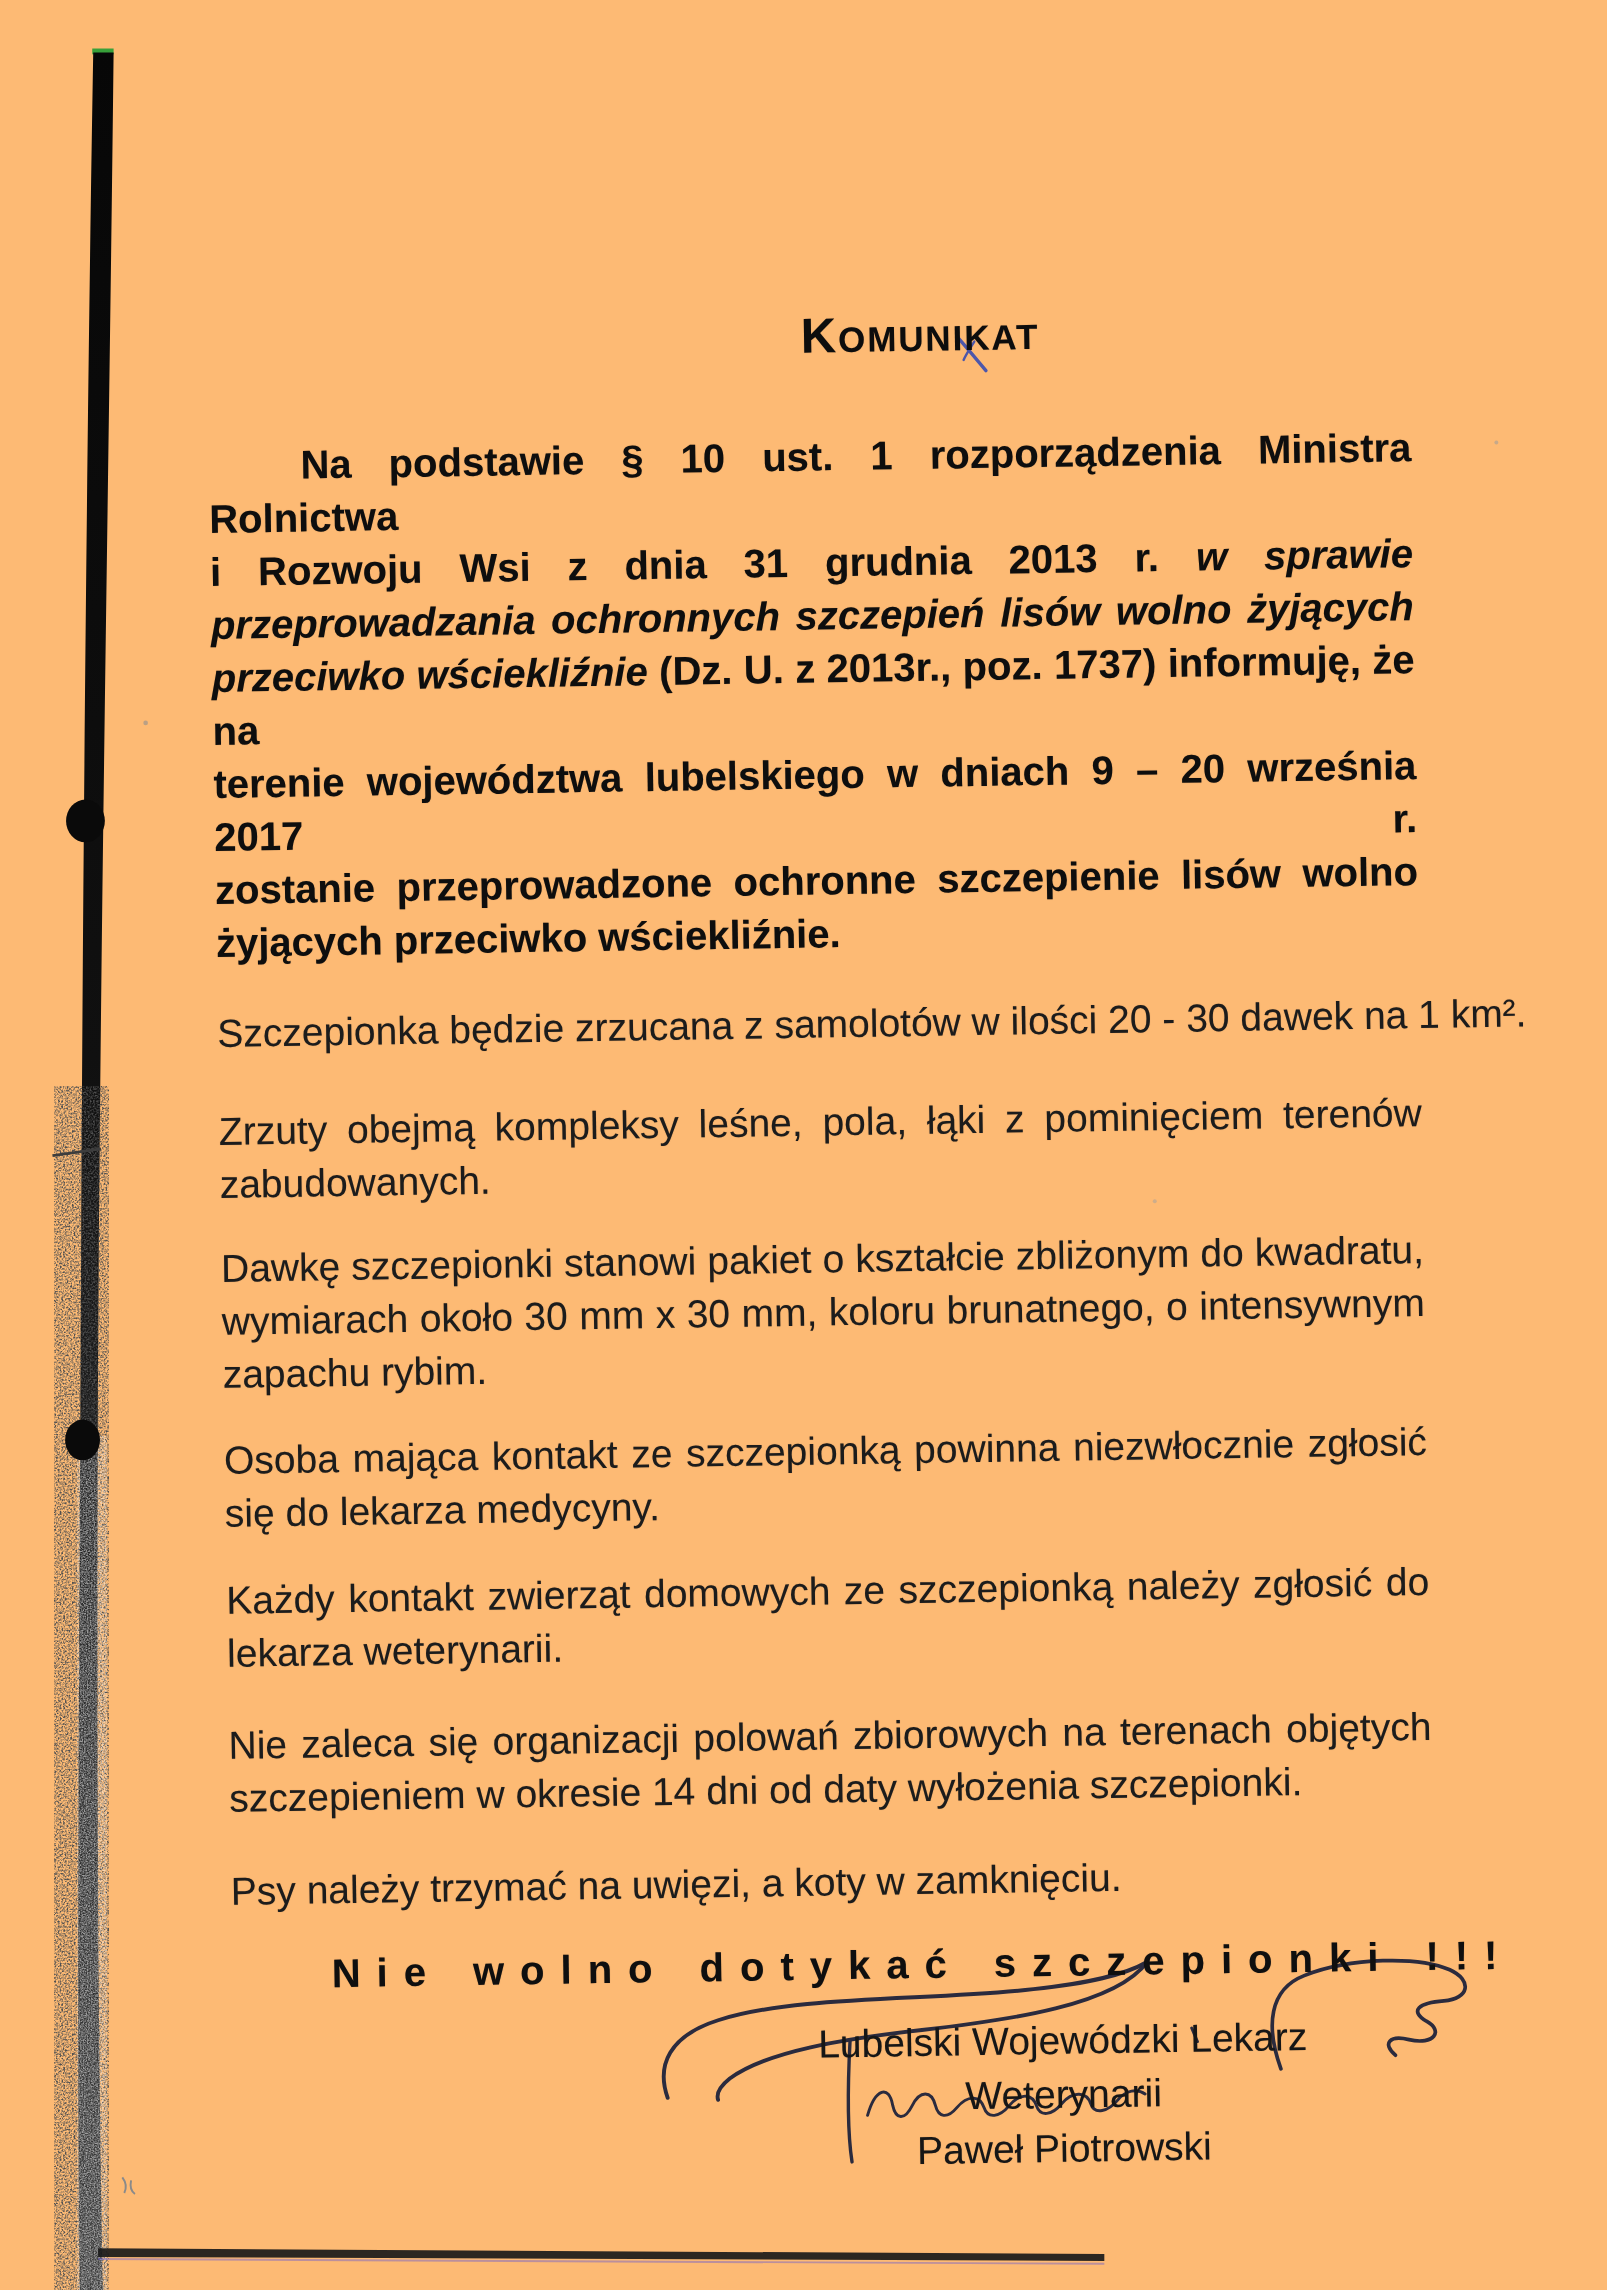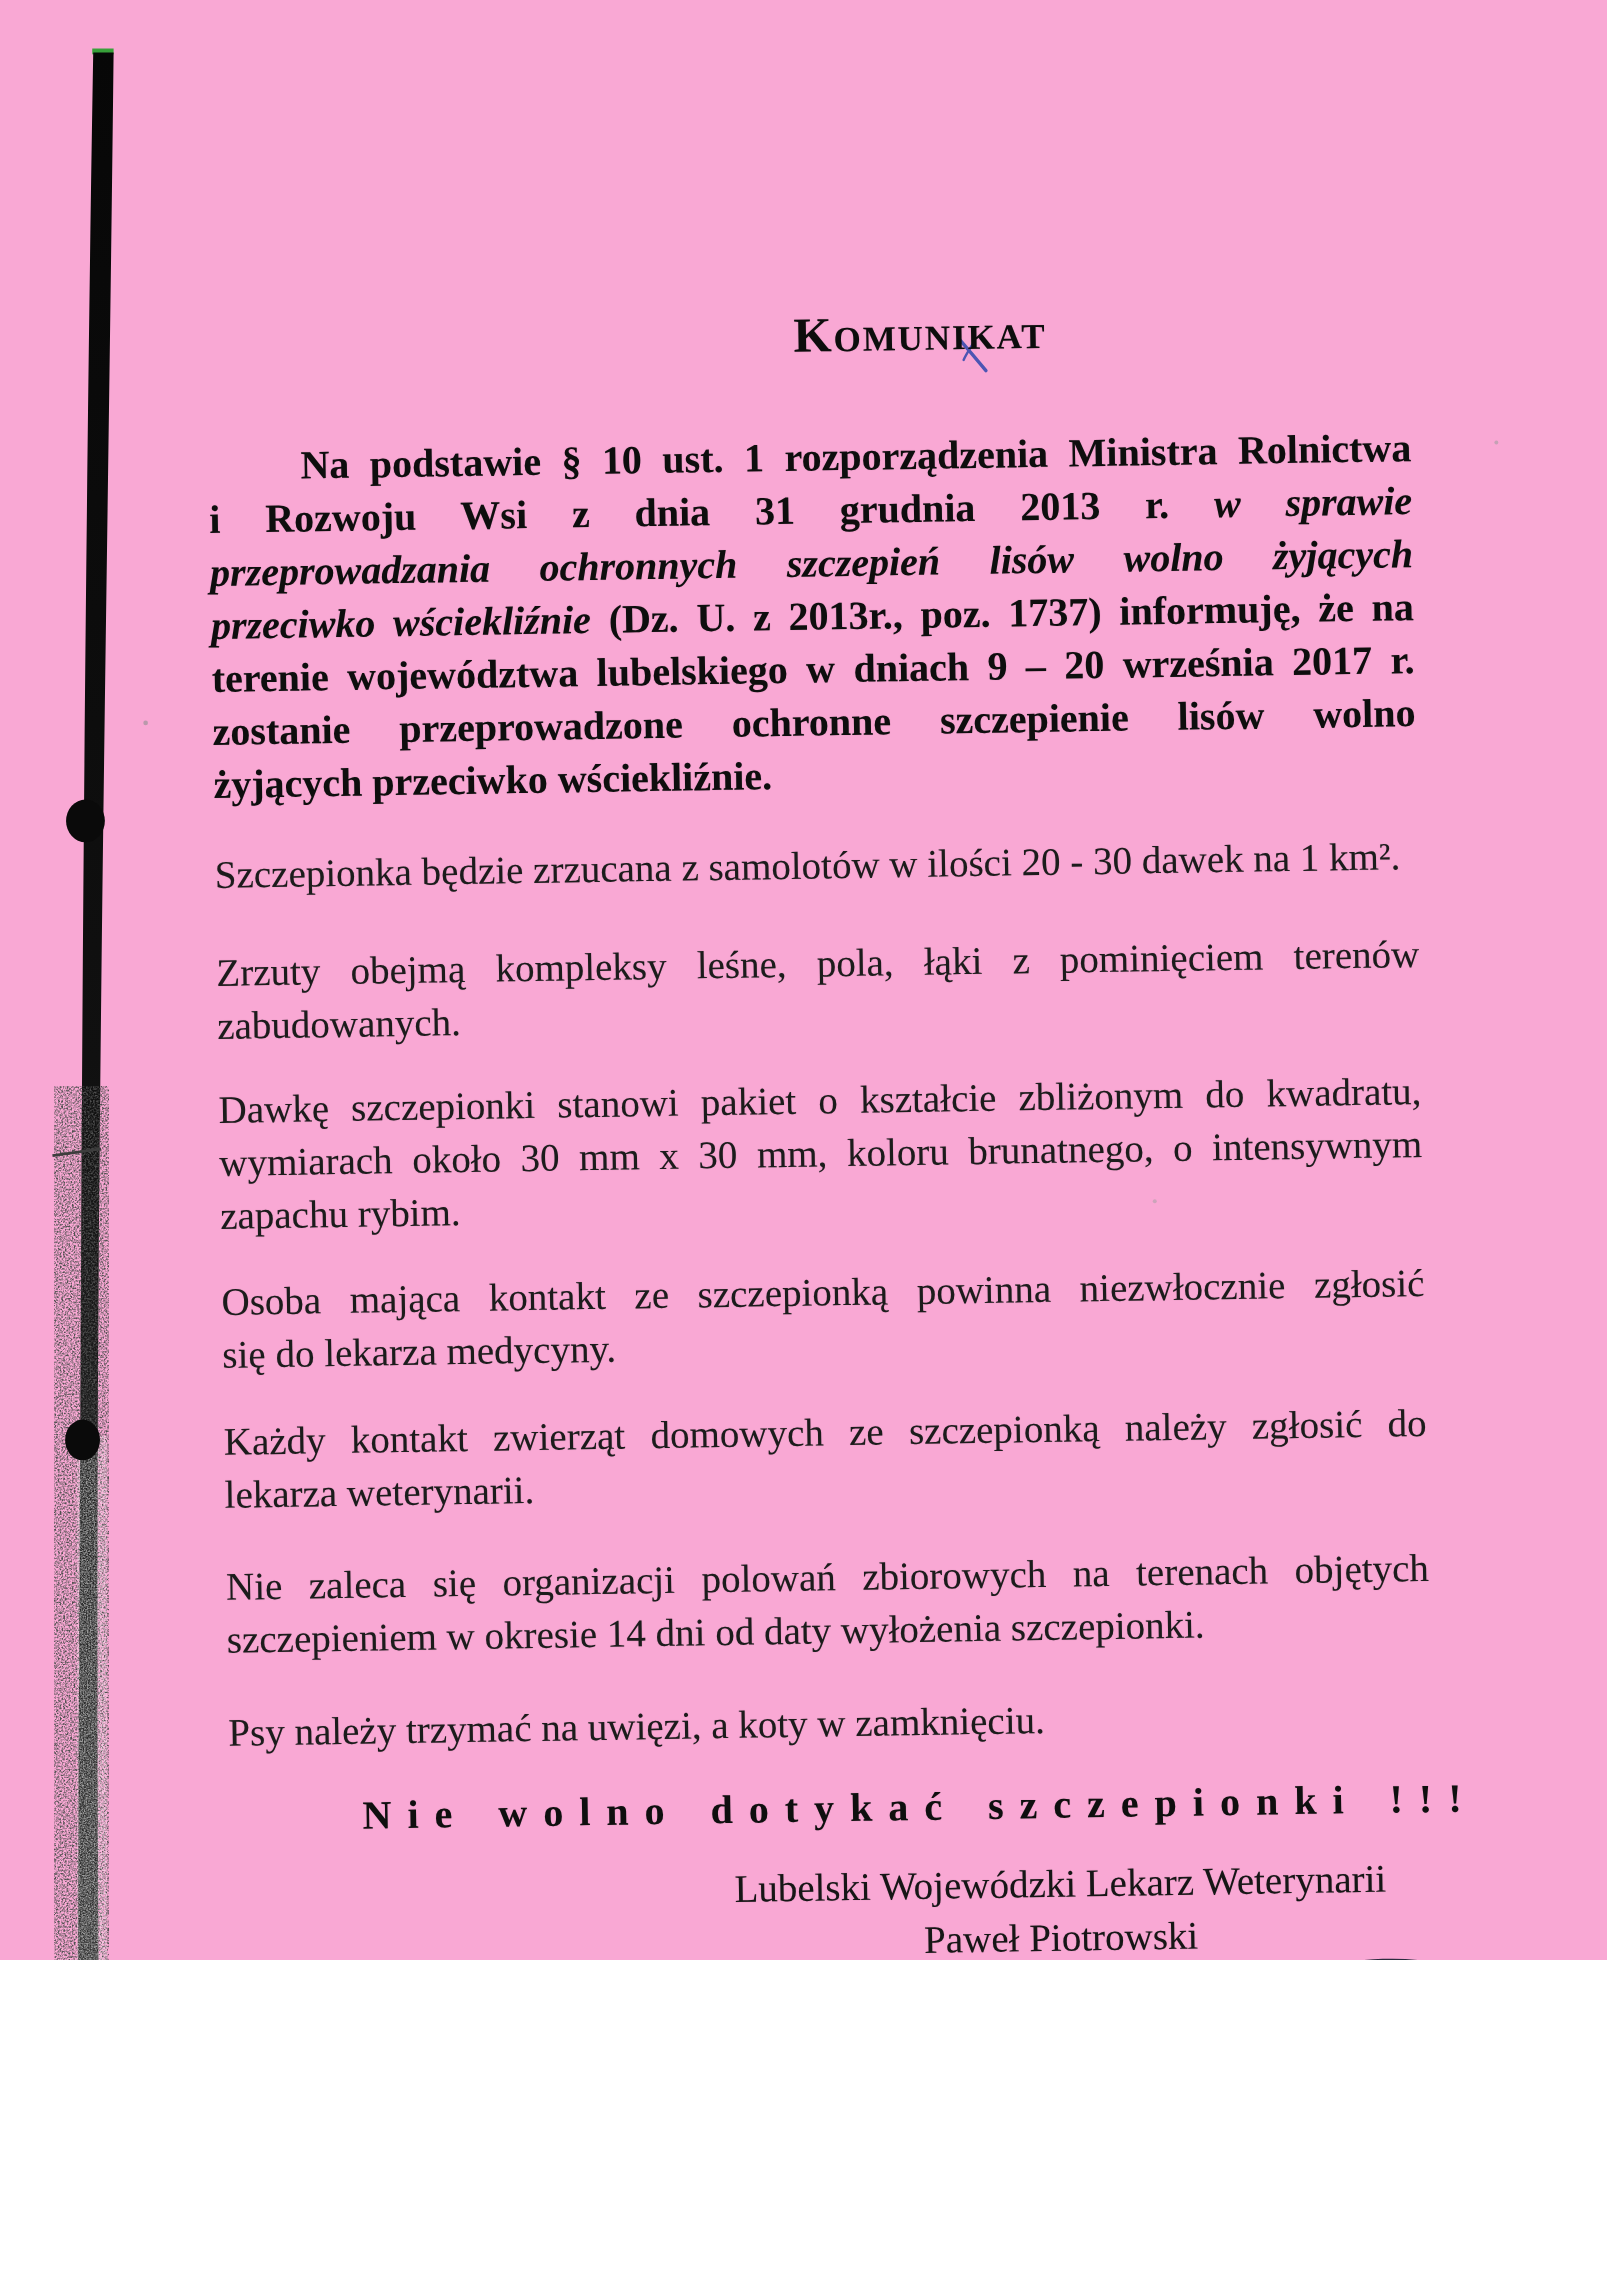--- a/index.html
+++ b/index.html
@@ -1,19 +1,19 @@
 <!DOCTYPE html>
 <html><head>
 <meta charset="utf-8">
 <style>
   html,body { margin:0; padding:0; background:#ffffff; }
   .page {
-    position:relative; width:1608px; height:1960px;
-    background:#f9a8d4; overflow:hidden;
-    font-family:Liberation Serif, serif;
+    position:relative; width:1608px; height:2290px;
+    background:#fdba74; overflow:hidden;
+    font-family:Liberation Sans, sans-serif;
     color:#1a1a1a;
   }
   .content {
     position:absolute; left:206px; top:311px; width:1203px;
     transform:rotate(-0.9deg); transform-origin:0 0;
     text-shadow:0 0 1px rgba(0,0,0,0.28);
   }
   .title {
     font-weight:bold; font-size:35px; letter-spacing:1.9px;
     text-transform:uppercase; text-align:center;

